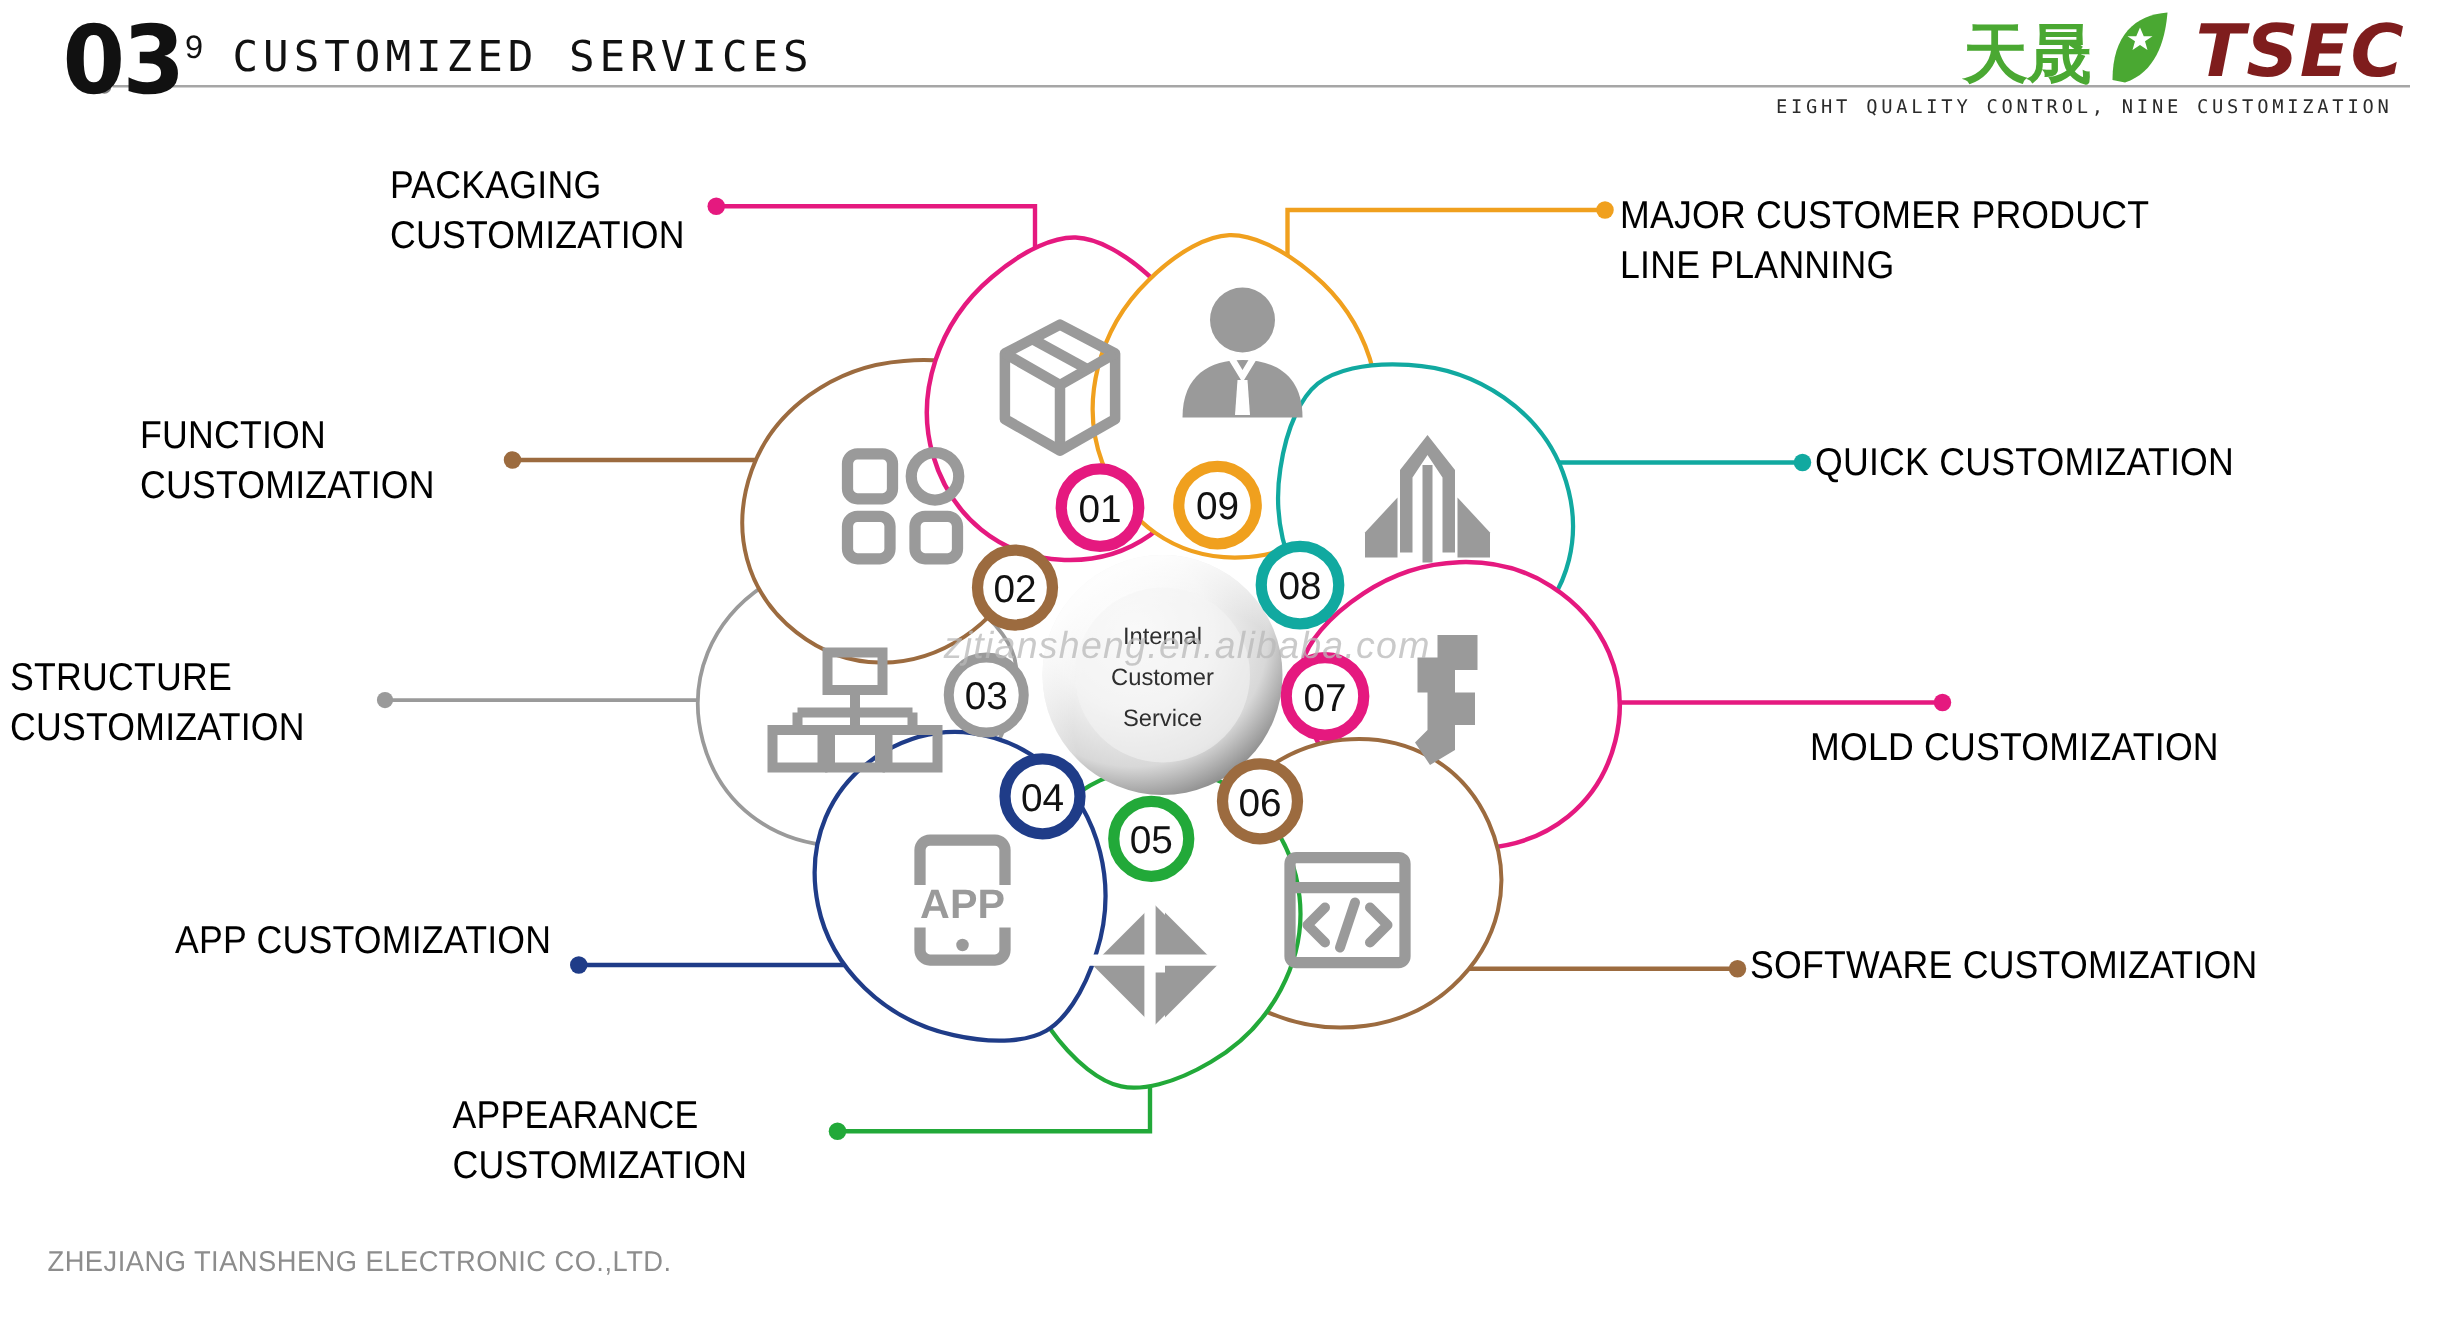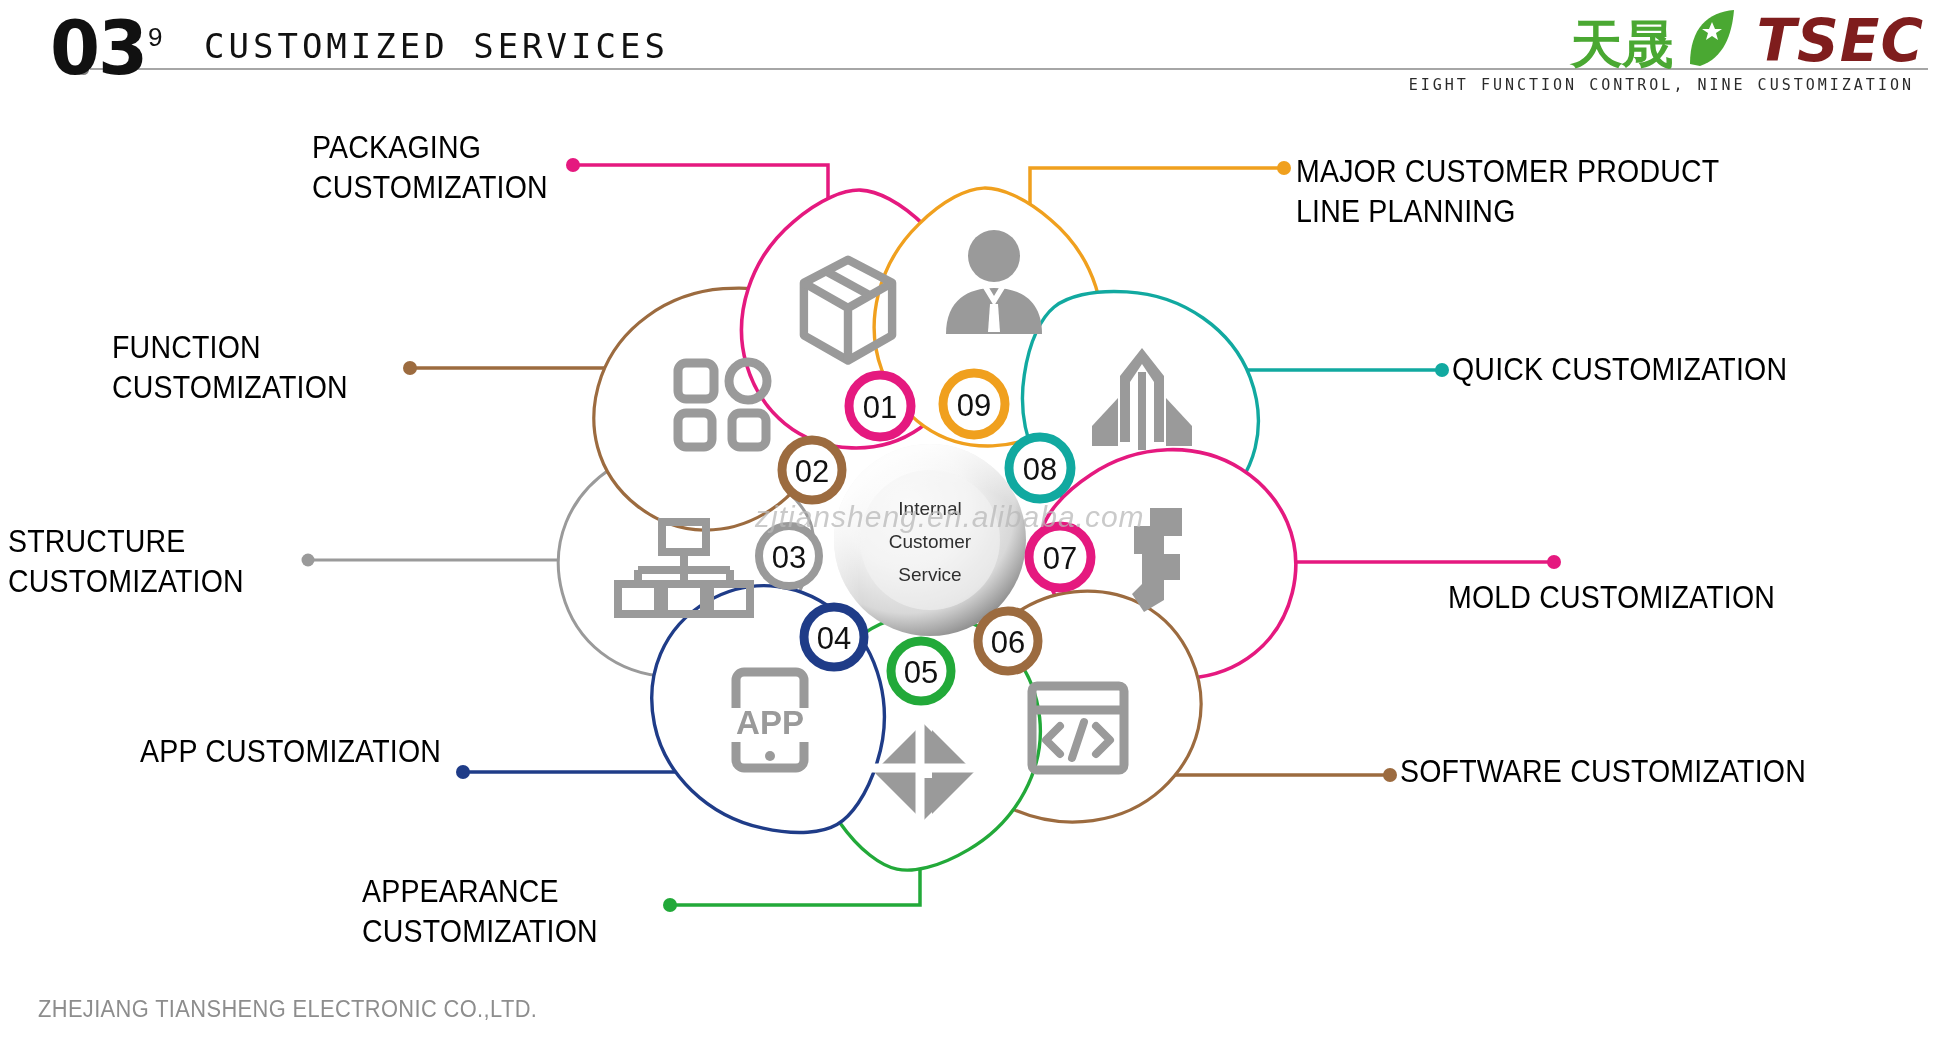--- a/index.html
+++ b/index.html
@@ -23,21 +23,21 @@
     position:absolute;left:50px;top:6px;
     font-family:"DejaVu Sans", sans-serif;
     font-size:72px;font-weight:700;color:#111;letter-spacing:-2px;
     transform:scaleY(1.05);
   }
   .hdr-sup{
     position:absolute;left:148px;top:22px;
     font-size:26px;color:#111;font-weight:400;
   }
   .hdr-title{
-    position:absolute;left:204px;top:26px;
+    position:absolute;left:186px;top:26px;
     font-size:34px;letter-spacing:4px;color:#111;
     font-family:"DejaVu Sans Mono", monospace;
     font-weight:400;white-space:nowrap;
   }
 
   
   .logo-wrap{position:absolute;right:30px;top:8px;display:flex;align-items:flex-end;gap:16px;}
   .logo-cn{
     font-family:"DejaVu Sans", sans-serif;
     font-size:52px;font-weight:700;color:#4aa832;line-height:1;
@@ -109,21 +109,21 @@
   <div class="logo-wrap">
     <span class="logo-cn">天晟</span>
     <span class="logo-leaf">
       <svg viewBox="0 0 56 62" width="56" height="62">
         <path d="M6 56 C6 20 24 4 50 2 C48 26 40 50 16 58 Z" fill="#4aa832"></path>
         <polygon points="28,14 31,21 38,21 32,25 34,32 28,28 22,32 24,25 18,21 25,21" fill="#ffffff"></polygon>
       </svg>
     </span>
     <span class="logo-tsec">TSEC</span>
   </div>
-  <div class="logo-tag">EIGHT FUNCTION CONTROL, NINE CUSTOMIZATION</div>
+  <div class="logo-tag">EIGHT QUALITY CONTROL, NINE CUSTOMIZATION</div>
 
   <svg class="layer" viewBox="0 0 1954 1056">
     <defs>
       <radialGradient id="sphereGrad" cx="38%" cy="32%" r="78%">
         <stop offset="0%" stop-color="#ffffff"></stop>
         <stop offset="42%" stop-color="#f2f2f2"></stop>
         <stop offset="72%" stop-color="#d8d8d8"></stop>
         <stop offset="88%" stop-color="#9d9d9d"></stop>
         <stop offset="100%" stop-color="#6f6f6f"></stop>
       </radialGradient>

